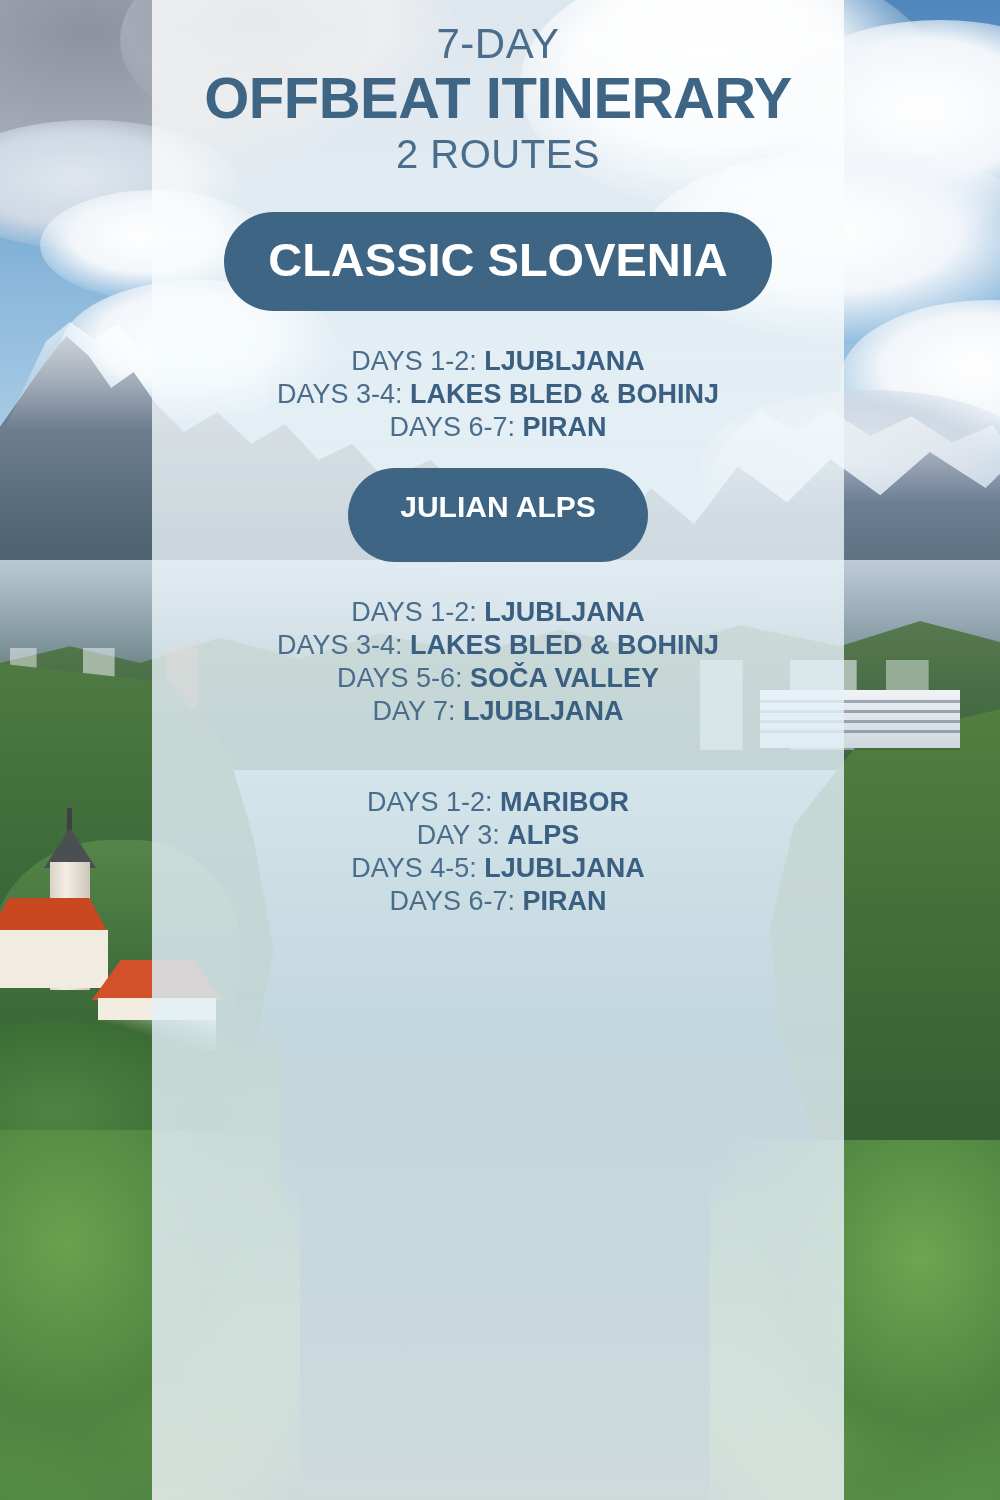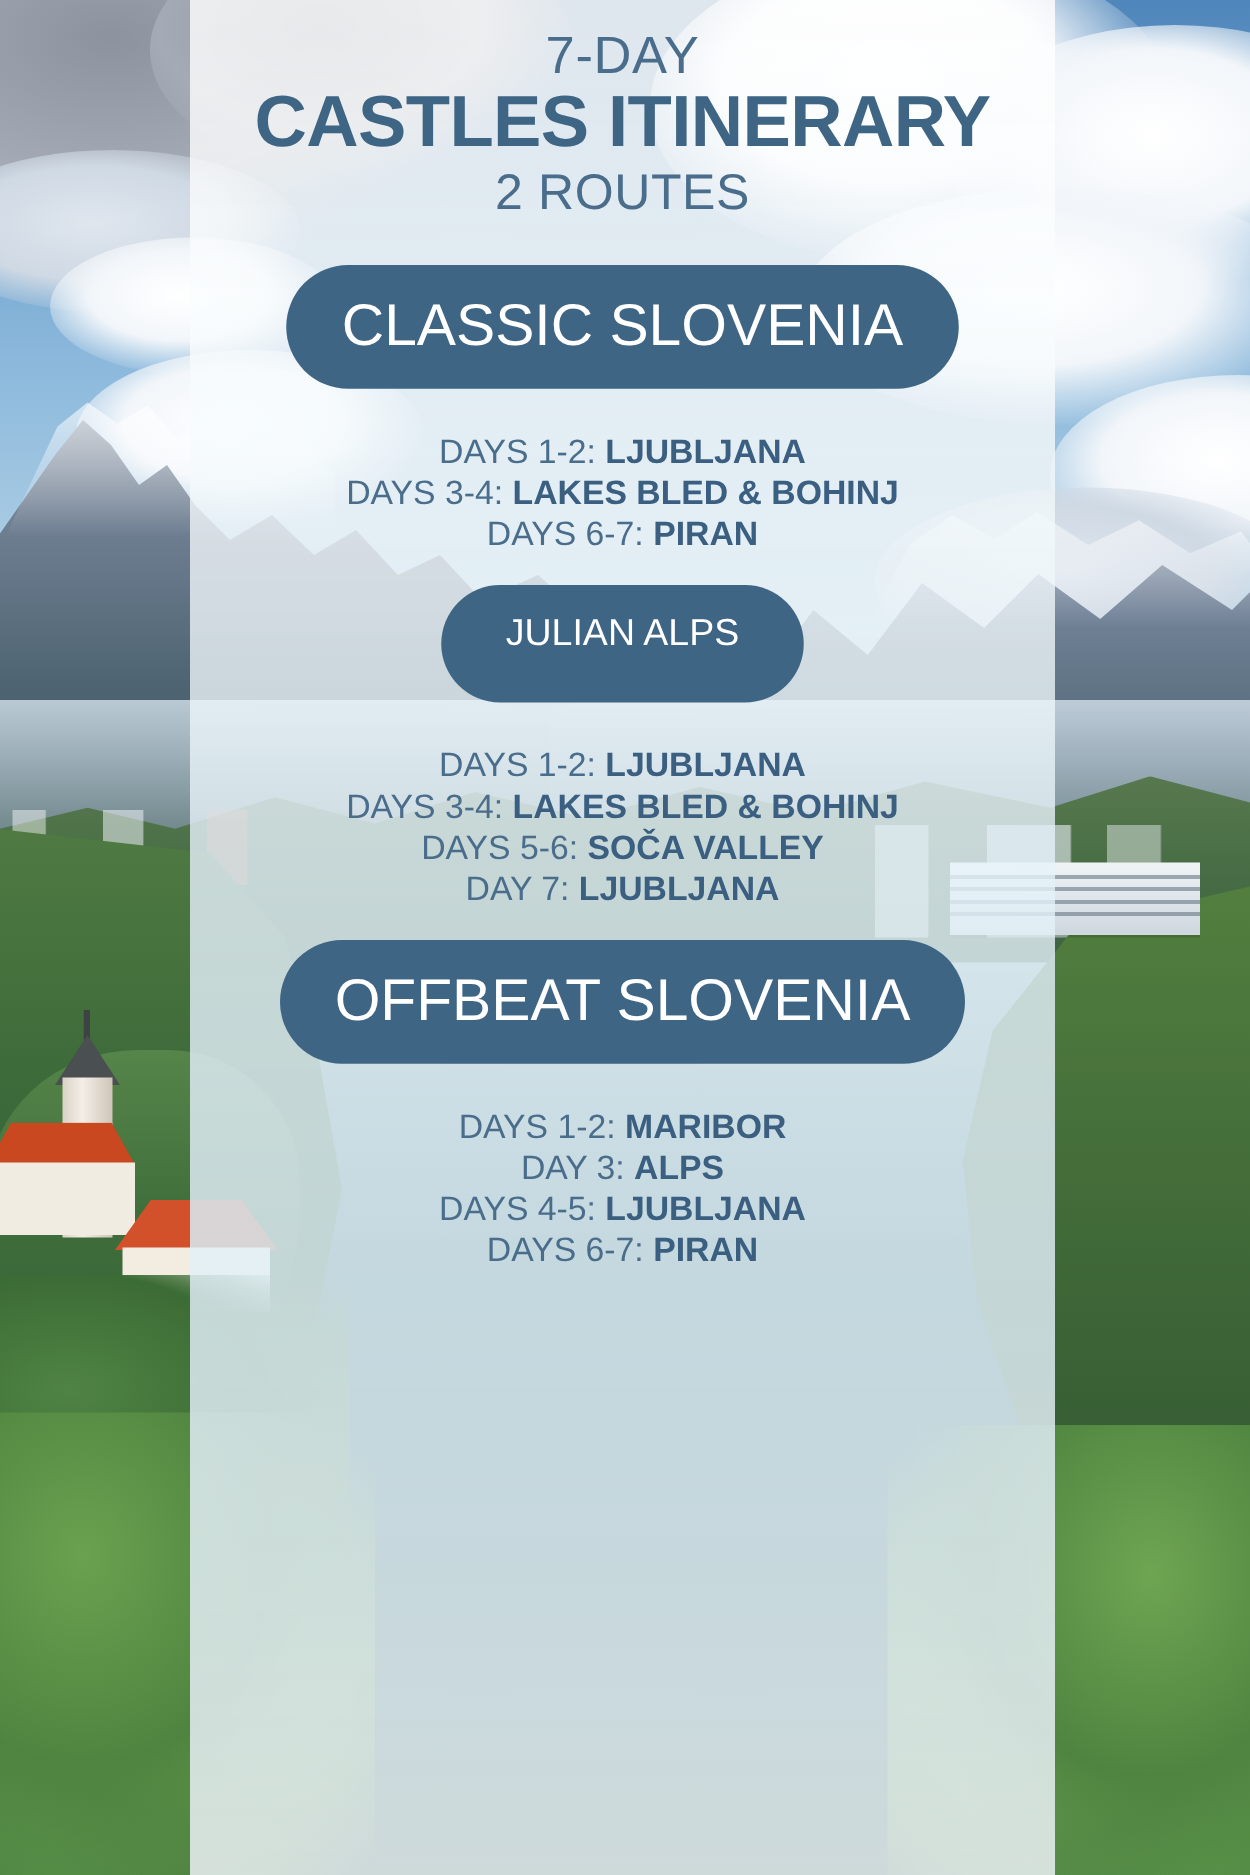--- a/index.html
+++ b/index.html
@@ -186,21 +186,21 @@
   .subtitle{
     font-size:40px; font-weight:400; letter-spacing:.5px;
     color:#4a6d8c; line-height:1.18;
   }
 
   .section{ width:100%; display:flex; flex-direction:column; align-items:center; }
 
   .badge{
     background:#3f6585;
     color:#ffffff;
-    font-weight:400;
+    font-weight:700;
     border-radius:60px;
     display:inline-block;
     text-align:right;
     line-height:1;
     white-space:nowrap;
   }
   .badge.wide{ font-size:47px; padding:24px 44px 28px; }
   .badge.mid { font-size:30px; padding:24px 52px 40px; }
 
   .items{
@@ -272,21 +272,21 @@
   <div class="hotel"></div>
   <div class="hotelBands"></div>
   <div class="foliageBR"></div>
 </div>
 
 <div id="panel"></div>
 
 <div id="content">
 
   <div class="kicker">7-DAY</div>
-  <div class="title">CASTLES ITINERARY</div>
+  <div class="title">OFFBEAT ITINERARY</div>
   <div class="subtitle">2 ROUTES</div>
 
   <div class="sp-a"></div>
 
   <div class="section">
     <div class="badge wide">CLASSIC SLOVENIA</div>
     <div class="sp-b"></div>
     <div class="items">
       <div class="item">
         <span>DAYS 1-2:</span>
@@ -324,21 +324,20 @@
       <div class="item">
         <span>DAY 7:</span>
         <b> LJUBLJANA</b>
       </div>
     </div>
   </div>
 
   <div class="sp-c"></div>
 
   <div class="section">
-    <div class="badge wide">OFFBEAT SLOVENIA</div>
     <div class="sp-b"></div>
     <div class="items">
       <div class="item">
         <span>DAYS 1-2:</span>
         <b>MARIBOR</b>
       </div>
       <div class="item">
         <span>DAY 3:</span>
         <b>ALPS</b>
       </div>

